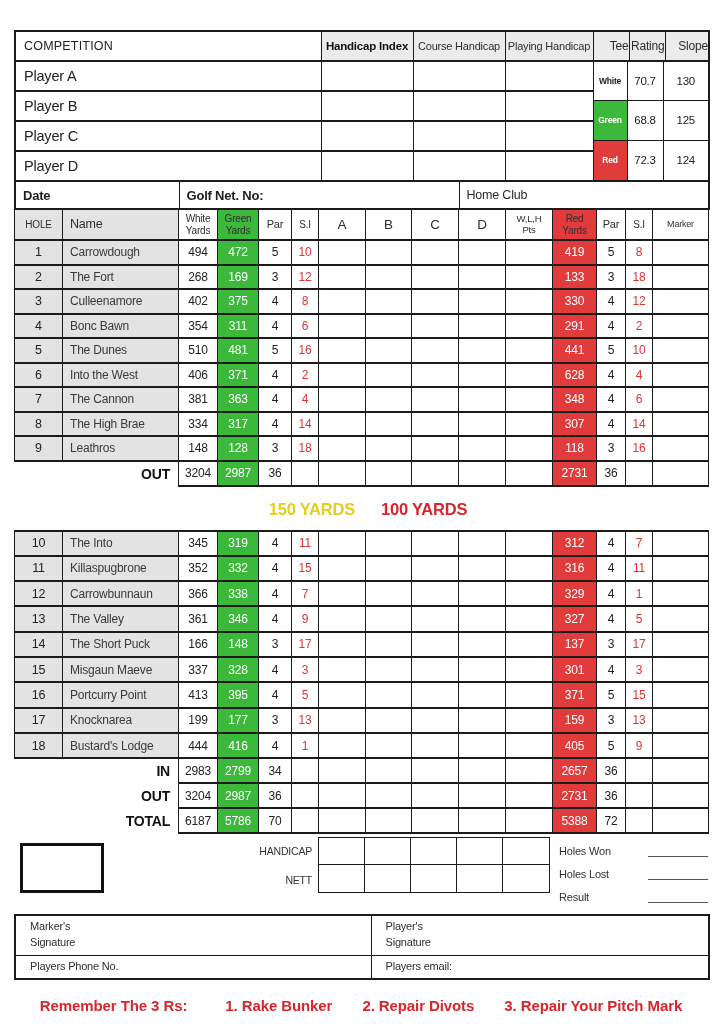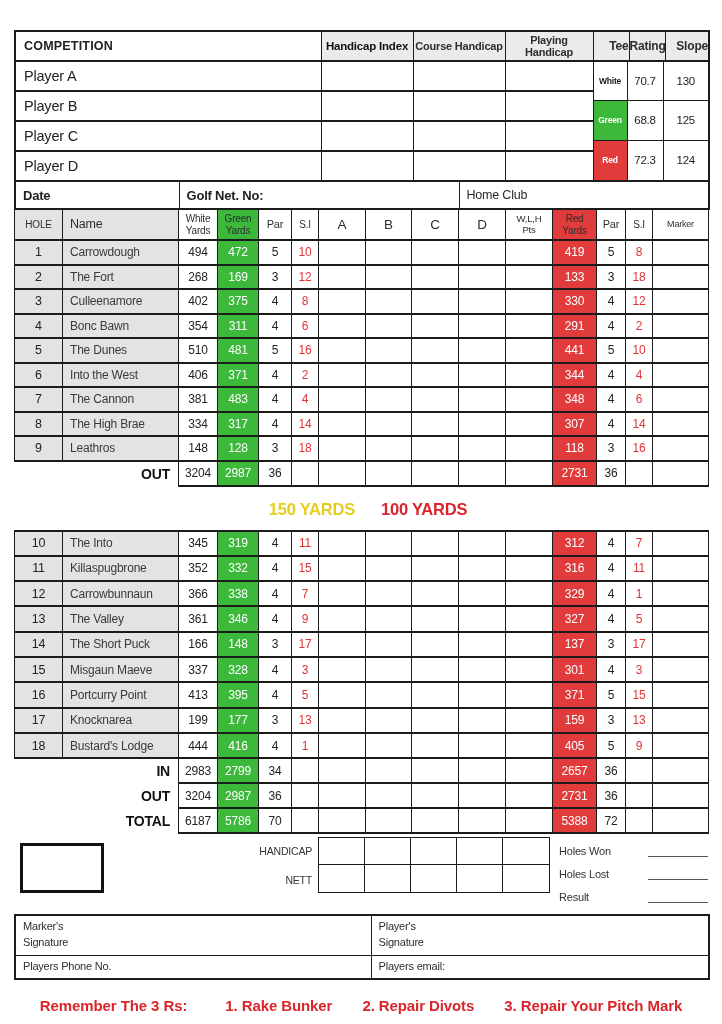--- a/index.html
+++ b/index.html
@@ -11,21 +11,21 @@
     --hgray:#ebebeb;
   }
   *{box-sizing:border-box;}
   body{margin:0;width:722px;height:1024px;background:#fff;
        font-family:"Liberation Sans",sans-serif;color:#1b1b1b;overflow:hidden;}
   .sheet{width:694px;margin:30px 0 0 14px;letter-spacing:-0.2px;}
 
   
   .top-table{border-collapse:collapse;table-layout:fixed;width:694px;border:2px solid var(--line);}
   .top-table td{border:solid var(--line);border-width:2px 1px;padding:0;overflow:hidden;}
-  .tt-head td{height:30px;background:var(--hgray);text-align:center;font-size:11px;color:#2e2e2e;font-weight:bold;}
+  .tt-head td{height:30px;background:var(--hgray);text-align:center;font-size:11px;color:#2e2e2e;}
   .tt-head .tt-comp{background:#fff;text-align:left;padding-left:8px;font-size:12.5px;color:#222;letter-spacing:0.2px;}
   .tt-head .tt-hi{font-weight:bold;color:#111;font-size:11.5px;}
   .tt-head .tt-sm{font-size:12px;text-align:right;}
   .tt-player td{height:30px;font-size:14.5px;text-align:left;padding-left:8px;color:#222;}
   .tt-tee{padding:0 !important;vertical-align:top;}
   .tee-grid{display:grid;grid-template-columns:34px 36px 1fr;grid-template-rows:1fr 1fr 1fr;height:118px;width:100%;}
   .tee-cell{display:flex;align-items:center;justify-content:center;font-size:11.5px;color:#222;
             border-right:1px solid var(--line);border-bottom:1px solid var(--line);}
   .tee-grid .tee-cell:nth-child(3n){border-right:none;}
   .tee-grid .tee-cell:nth-child(n+7){border-bottom:none;}
@@ -84,21 +84,21 @@
            grid-template-columns:46px 46px 46px 46px 46px;grid-auto-rows:27px;border:1px solid var(--line);background:#fff;}
   .hc-cell{border-right:1px solid var(--line);border-bottom:1px solid var(--line);}
   .hc-grid .hc-cell:nth-child(5n){border-right:none;}
   .hc-grid .hc-cell:nth-child(n+6){border-bottom:none;}
   .holes-col{position:absolute;left:545px;top:6px;width:149px;font-size:11px;color:#333;}
   .hl-row{display:flex;justify-content:space-between;align-items:flex-end;height:17px;margin-bottom:6px;}
   .hl-line{width:60px;border-bottom:1.5px solid #555;}
 
   
   .sig-table{border-collapse:collapse;table-layout:fixed;width:694px;border:2px solid var(--line);margin-top:7px;}
-  .sig-table td{border:1px solid var(--line);vertical-align:top;padding:3px 7px;font-size:11px;
+  .sig-table td{border:1px solid var(--line);vertical-align:top;padding:3px 14px;font-size:11px;
                 color:#2e2e2e;white-space:pre-line;line-height:1.45;text-align:left;}
   .sig-row1{height:40px;}
   .sig-row2{height:24px;}
 
   
   .footer{margin-top:17px;text-align:center;color:#d9252b;font-weight:bold;font-size:15px;letter-spacing:-0.1px;}
   .footer .f-item{margin-left:26px;}
   .footer .f-item1{margin-left:34px;}
 </style>
 </head>
@@ -313,30 +313,30 @@
           <td class="c-name">Into the West</td>
           <td class="c-num">406</td>
           <td class="c-green">371</td>
           <td class="c-num">4</td>
           <td class="c-si">2</td>
           <td class="c-score"></td>
           <td class="c-score"></td>
           <td class="c-score"></td>
           <td class="c-score"></td>
           <td class="c-score"></td>
-          <td class="c-red">344</td>
+          <td class="c-red">628</td>
           <td class="c-num">4</td>
           <td class="c-si">4</td>
           <td class="c-score"></td>
         </tr>
         <tr class="hole-row">
           <td class="c-hole">7</td>
           <td class="c-name">The Cannon</td>
           <td class="c-num">381</td>
-          <td class="c-green">483</td>
+          <td class="c-green">363</td>
           <td class="c-num">4</td>
           <td class="c-si">4</td>
           <td class="c-score"></td>
           <td class="c-score"></td>
           <td class="c-score"></td>
           <td class="c-score"></td>
           <td class="c-score"></td>
           <td class="c-red">348</td>
           <td class="c-num">4</td>
           <td class="c-si">6</td>

